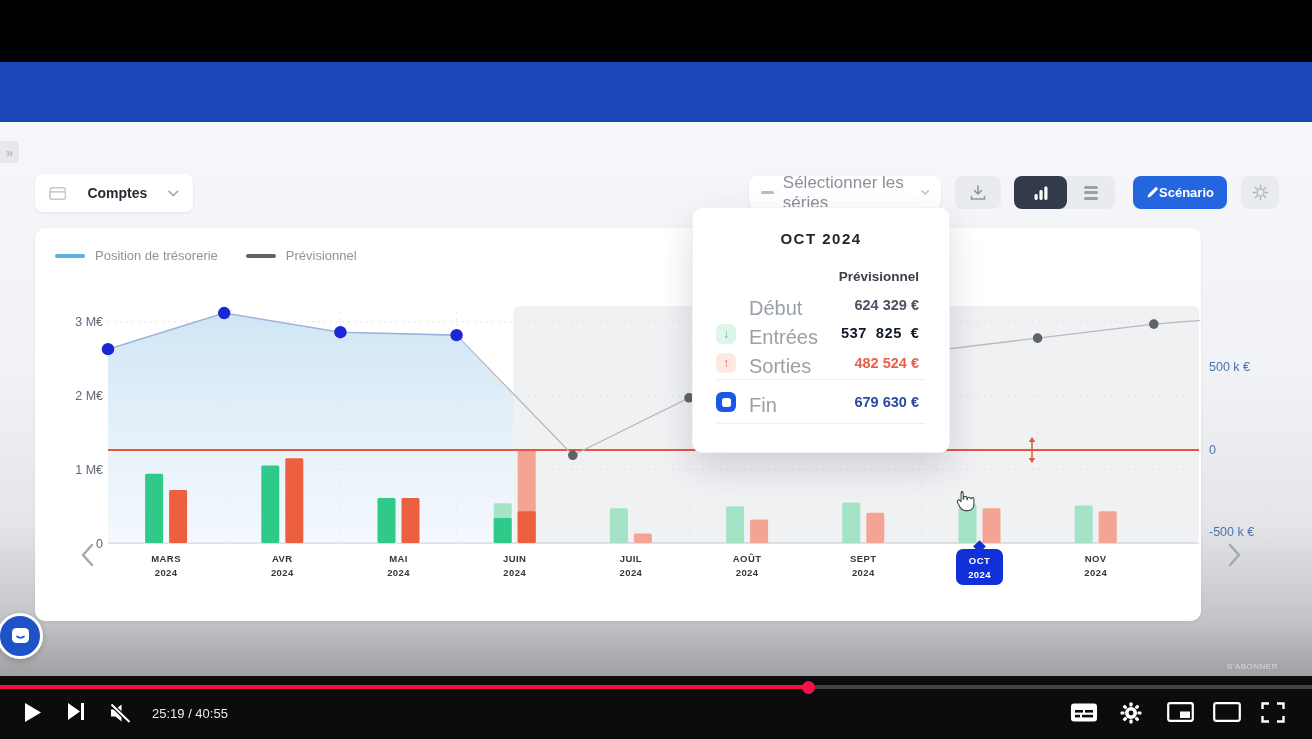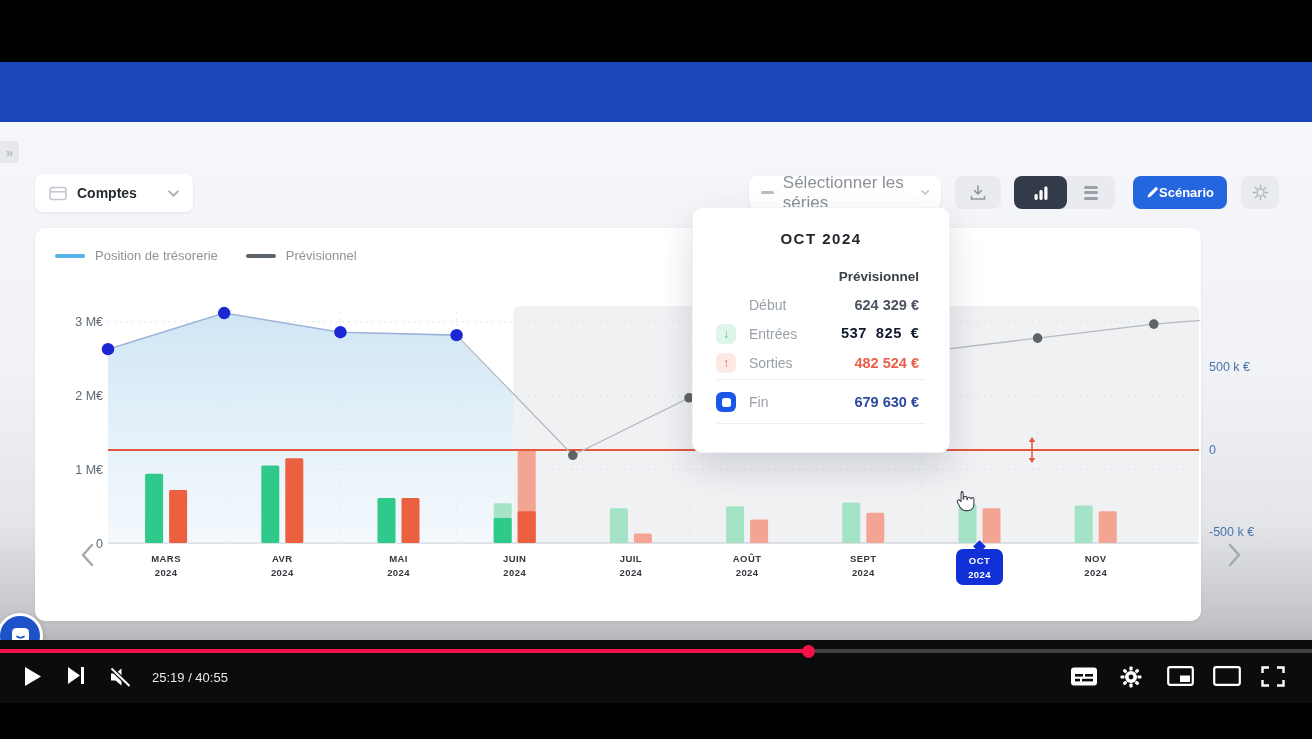--- a/index.html
+++ b/index.html
@@ -25,21 +25,21 @@
   .nav-item.active{color:#fff;font-weight:700;}
   .nav-underline{left:588px;top:115px;width:87px;height:7px;background:#3fd6a0;border-radius:5px 5px 0 0;}
 
   
   .app-body{left:0;top:122px;width:1312px;height:554px;
     background:linear-gradient(180deg,#f6f7fa 0%,#f0f2f5 45%,#e4e6e9 72%,#c3c4c7 90%,#9fa0a2 100%);}
   .expander{left:0;top:19px;width:19px;height:22px;background:#e6e8eb;border-radius:0 5px 5px 0;
     color:#b6bbc2;font-size:13px;font-weight:700;display:flex;align-items:center;justify-content:center;}
 
   .card-btn{background:#fff;border-radius:8px;box-shadow:0 1px 3px rgba(25,35,60,.08);}
-  .comptes{left:35px;top:52px;width:158px;height:38px;display:flex;align-items:center;padding:0 14px;gap:10px;}
+  .comptes{left:35px;top:52px;width:158px;height:38px;display:flex;align-items:center;padding:0 14px;gap:21px;}
   .comptes .lbl{font-size:14px;font-weight:700;color:#262b33;}
   .comptes .chev{margin-left:auto;}
   .series-btn{left:749px;top:54px;width:192px;height:33px;display:flex;align-items:center;padding:0 12px;gap:9px;}
   .series-btn .dash{width:17px;height:3px;border-radius:2px;background:#b9bec6;}
   .series-btn .lbl{font-size:17px;color:#8b919a;}
   .series-btn .chev{margin-left:auto;}
   .gray-btn{background:#e9ebee;border-radius:8px;display:flex;align-items:center;justify-content:center;}
   .dl-btn{left:955px;top:54px;width:46px;height:33px;}
   .segmented{left:1014px;top:54px;width:101px;height:33px;background:#e9ebee;border-radius:8px;display:flex;}
   .seg-dark{width:53px;height:33px;background:#333a49;border-radius:8px;display:flex;align-items:center;justify-content:center;}
@@ -58,33 +58,33 @@
 
   
   .tooltip{left:692px;top:85px;width:258px;height:246px;background:#fff;border:1px solid #f1f2f4;
     border-radius:10px;box-shadow:0 14px 34px rgba(25,35,60,.16);}
   .tt-title{position:absolute;left:0;top:22px;width:100%;text-align:center;font-size:15px;
     font-weight:700;letter-spacing:1.5px;color:#23272d;}
   .tt-col{position:absolute;right:30px;top:61px;font-size:13.5px;font-weight:700;color:#3a4049;}
   .tt-row{position:absolute;left:0;width:100%;height:22px;}
   .tt-row .ic{position:absolute;left:23px;top:0;width:20px;height:20px;border-radius:6px;
     display:flex;align-items:center;justify-content:center;font-size:12px;font-weight:700;}
-  .tt-row .lb{position:absolute;left:56px;top:2px;font-size:14px;color:#9aa0a8;}
+  .tt-row .lb{position:absolute;left:56px;top:2px;font-size:20px;color:#9aa0a8;}
   .tt-row .vl{position:absolute;right:30px;top:2px;font-size:14.5px;font-weight:700;}
   .tt-div{position:absolute;left:24px;right:24px;height:1px;background:#edeff1;}
   .v-dark{color:#4a5361;} .v-green{color:#0f172a;font-family:Liberation Mono, monospace;} .v-red{color:#e8604a;} .v-blue{color:#2b4a9e;}
   .ic-green{background:#dff5ea;color:#41ce8e;} .ic-red{background:#fde9e4;color:#e8604a;}
   .ic-blue{background:#1a56e8;border-radius:6px;}
 
   .chat-bubble{left:-3px;top:491px;width:46px;height:46px;border-radius:50%;background:#1d52c8;
     border:3px solid #fff;box-shadow:0 2px 6px rgba(0,0,0,.2);display:flex;align-items:center;justify-content:center;}
   .watermark{left:1227px;top:540px;font-size:8px;letter-spacing:.5px;color:rgba(255,255,255,.55);text-align:center;}
 
   
-  .yt-bar{left:0;top:640px;width:1312px;height:63px;background:#0c0c0c;}
+  .yt-bar{left:0;top:676px;width:1312px;height:63px;background:#0c0c0c;}
   .yt-track{position:absolute;left:0;top:9px;width:1312px;height:4px;background:rgba(255,255,255,.22);}
   .yt-played{position:absolute;left:0;top:0;height:4px;background:#f31148;}
   .yt-dot{position:absolute;top:-4.5px;width:13px;height:13px;border-radius:50%;background:#f31148;}
   .yt-time{position:absolute;left:152px;top:30px;font-size:13px;color:#e9e9e9;}
   .yt-ic{position:absolute;top:26px;}
 
   svg text{font-family:"Liberation Sans",sans-serif;}
   .clickable{cursor:pointer;}
 </style>
 </head>

